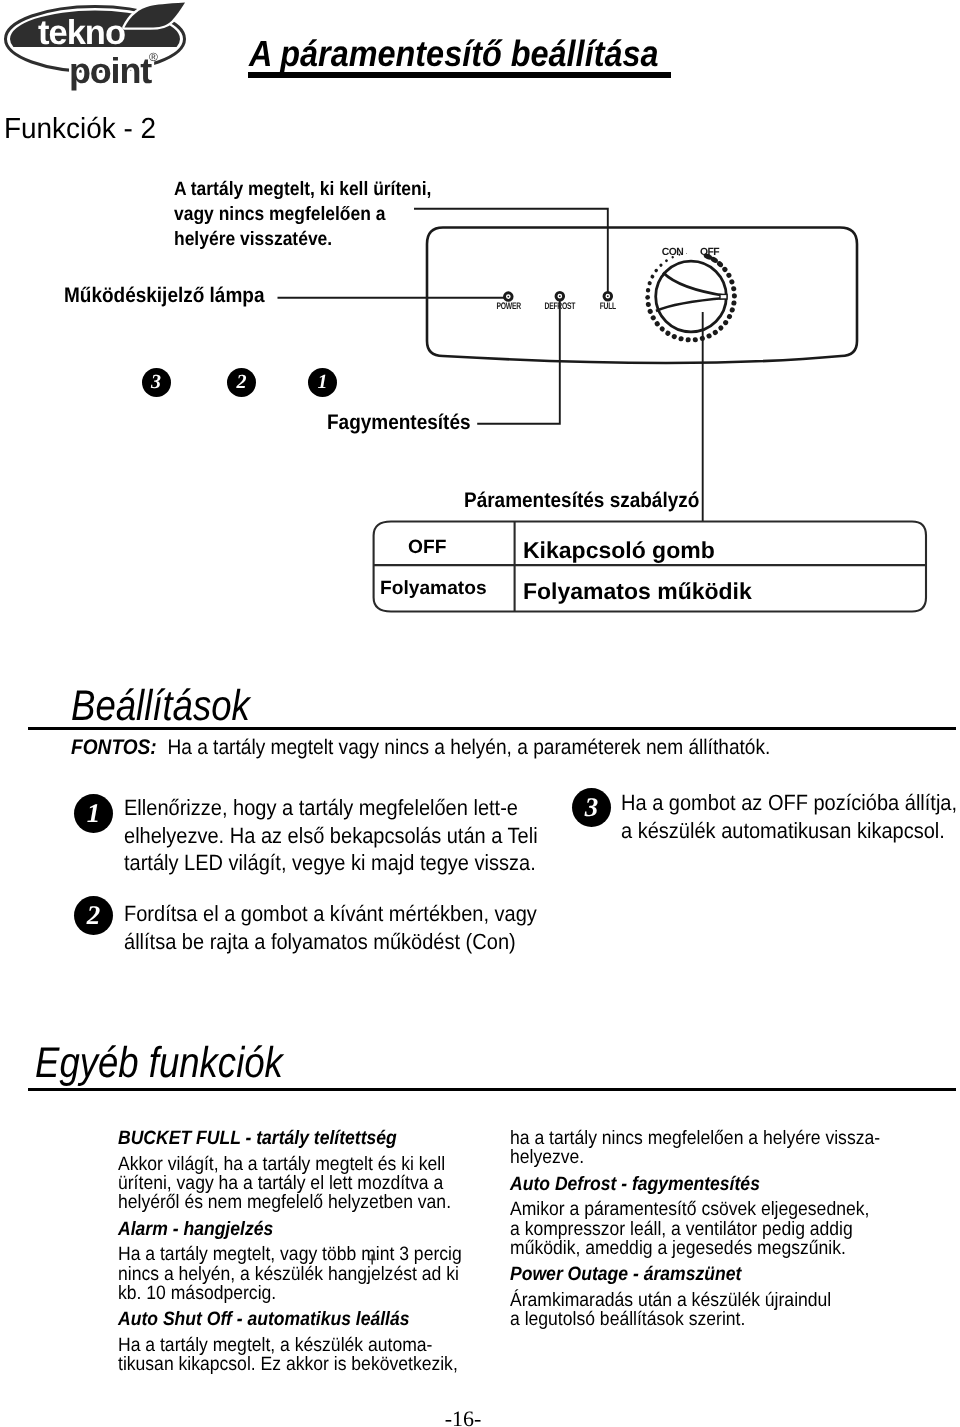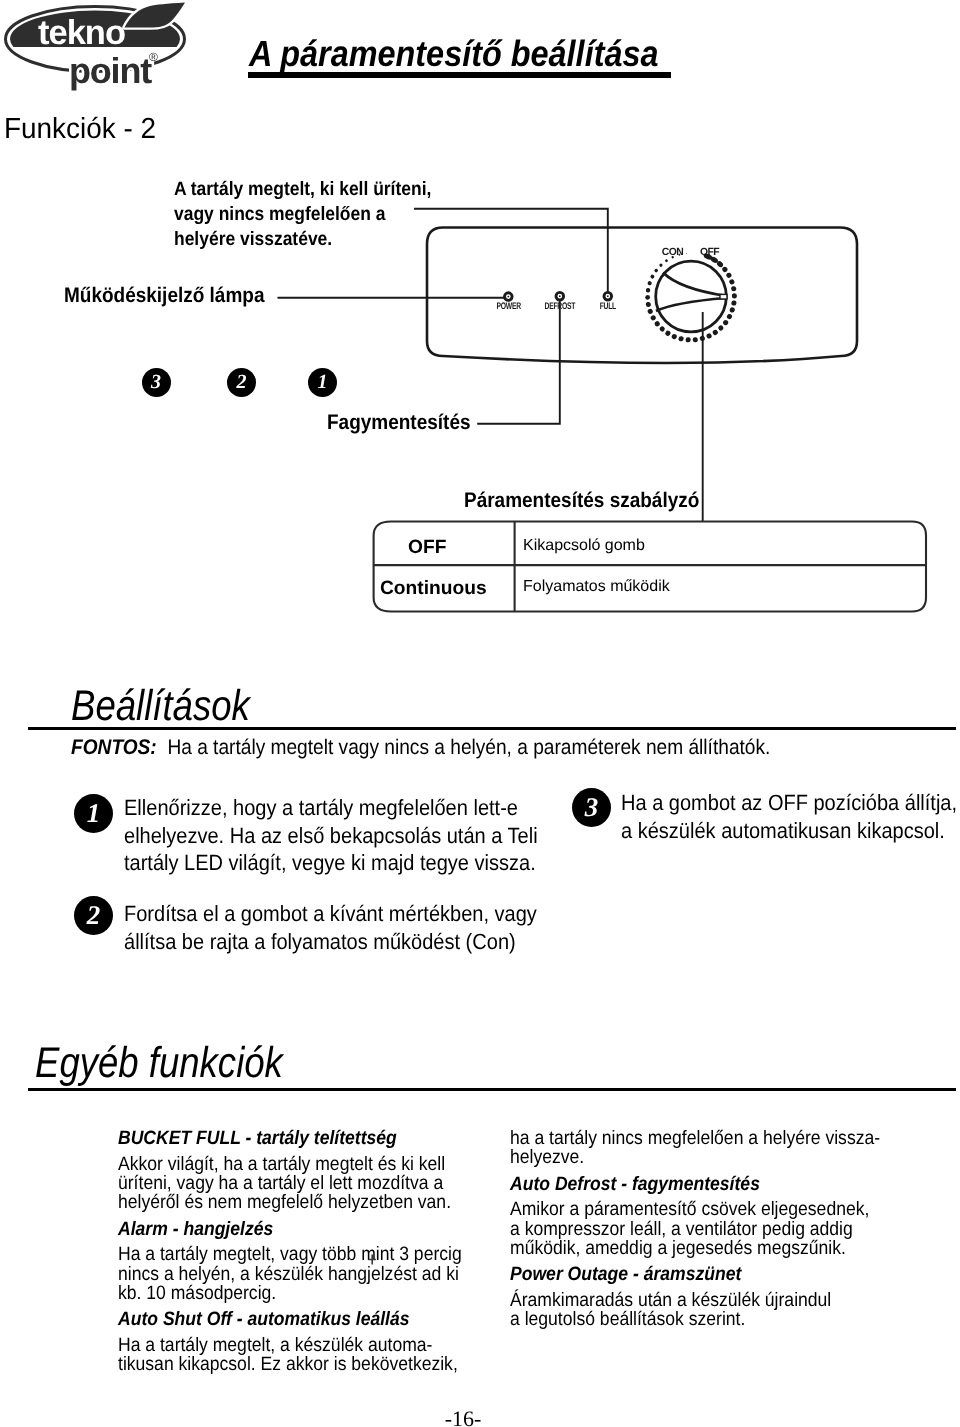--- a/index.html
+++ b/index.html
@@ -38,21 +38,21 @@
   #oth-rule{left:28px;top:1088px;width:928px;height:3px;background:#000;}
   .col{position:absolute;font-size:19.4px;line-height:19.2px;white-space:nowrap;
        transform:scaleX(0.906);transform-origin:0 0;}
   .col .t{font-weight:bold;font-style:italic;margin-top:7.1px;}
   .col .t:first-child{margin-top:0;}
   .col .b{margin-top:6.6px;}
   .col p{margin:0;}
   .num-mark{width:29px;height:29px;border-radius:50%;background:#000;color:#fff;text-align:center;
             font-size:20px;font-weight:bold;font-style:italic;line-height:29px;font-family:"Liberation Serif",serif;}
   .tbl-k{font-size:19.2px;font-weight:bold;white-space:nowrap;}
-  .tbl-v{font-size:16px;font-weight:normal;white-space:nowrap;}
+  .tbl-v{font-size:23px;font-weight:bold;white-space:nowrap;}
   #page-no{left:383px;top:1406px;width:160px;text-align:center;font-family:"Liberation Serif",serif;font-size:22px;}
 </style>
 </head>
 <body>
 
 <div class="pg">
 
   <svg class="abs" id="logo" viewBox="0 0 210 100">
     <ellipse cx="95" cy="39" rx="89.5" ry="32.5" fill="none" stroke="#2e2e2e" stroke-width="3"></ellipse>
     <clipPath id="lgclip">
@@ -166,21 +166,21 @@
   <div class="abs num-mark" style="left:227px;top:368px;"><span>2</span></div>
   <div class="abs num-mark" style="left:308px;top:368px;"><span>1</span></div>
 
   <svg class="abs" id="spec-table-frame" style="left:365px;top:512px;width:575px;height:110px;" viewBox="0 0 575 110">
     <path d="M26,9.5 L547,9.5 Q561,9.5 561,23.5 L561,85.5 Q561,99.5 547,99.5 L26,99.5 Q8.6,99.5 8.6,85.5 L8.6,23.5 Q8.6,9.5 26,9.5 Z" fill="none" stroke="#2a2a2a" stroke-width="2.1"></path>
     <line x1="8.6" y1="53.1" x2="561" y2="53.1" stroke="#2a2a2a" stroke-width="2.1"></line>
     <line x1="149.6" y1="9.5" x2="149.6" y2="99.5" stroke="#2a2a2a" stroke-width="2.1"></line>
   </svg>
   <div class="abs tbl-k" style="left:408px;top:537px;">OFF</div>
   <div class="abs tbl-v" style="left:523px;top:537px;">Kikapcsoló gomb</div>
-  <div class="abs tbl-k" style="left:380px;top:578px;">Continuous</div>
+  <div class="abs tbl-k" style="left:380px;top:578px;">Folyamatos</div>
   <div class="abs tbl-v" style="left:523px;top:578px;">Folyamatos működik</div>
 
   <div class="abs" id="set-h">Beállítások</div>
   <div class="abs" id="set-rule"></div>
   <div class="abs" id="fontos"><b>FONTOS:</b>&nbsp; <span>Ha a tartály megtelt vagy nincs a helyén, a paraméterek nem állíthatók.</span></div>
 
   <div class="item" style="left:124px;top:794px;width:460px;">
     <div>Ellenőrizze, hogy a tartály megfelelően lett-e</div>
     <div>elhelyezve. Ha az első bekapcsolás után a Teli</div>
     <div>tartály LED világít, vegye ki majd tegye vissza.</div>

